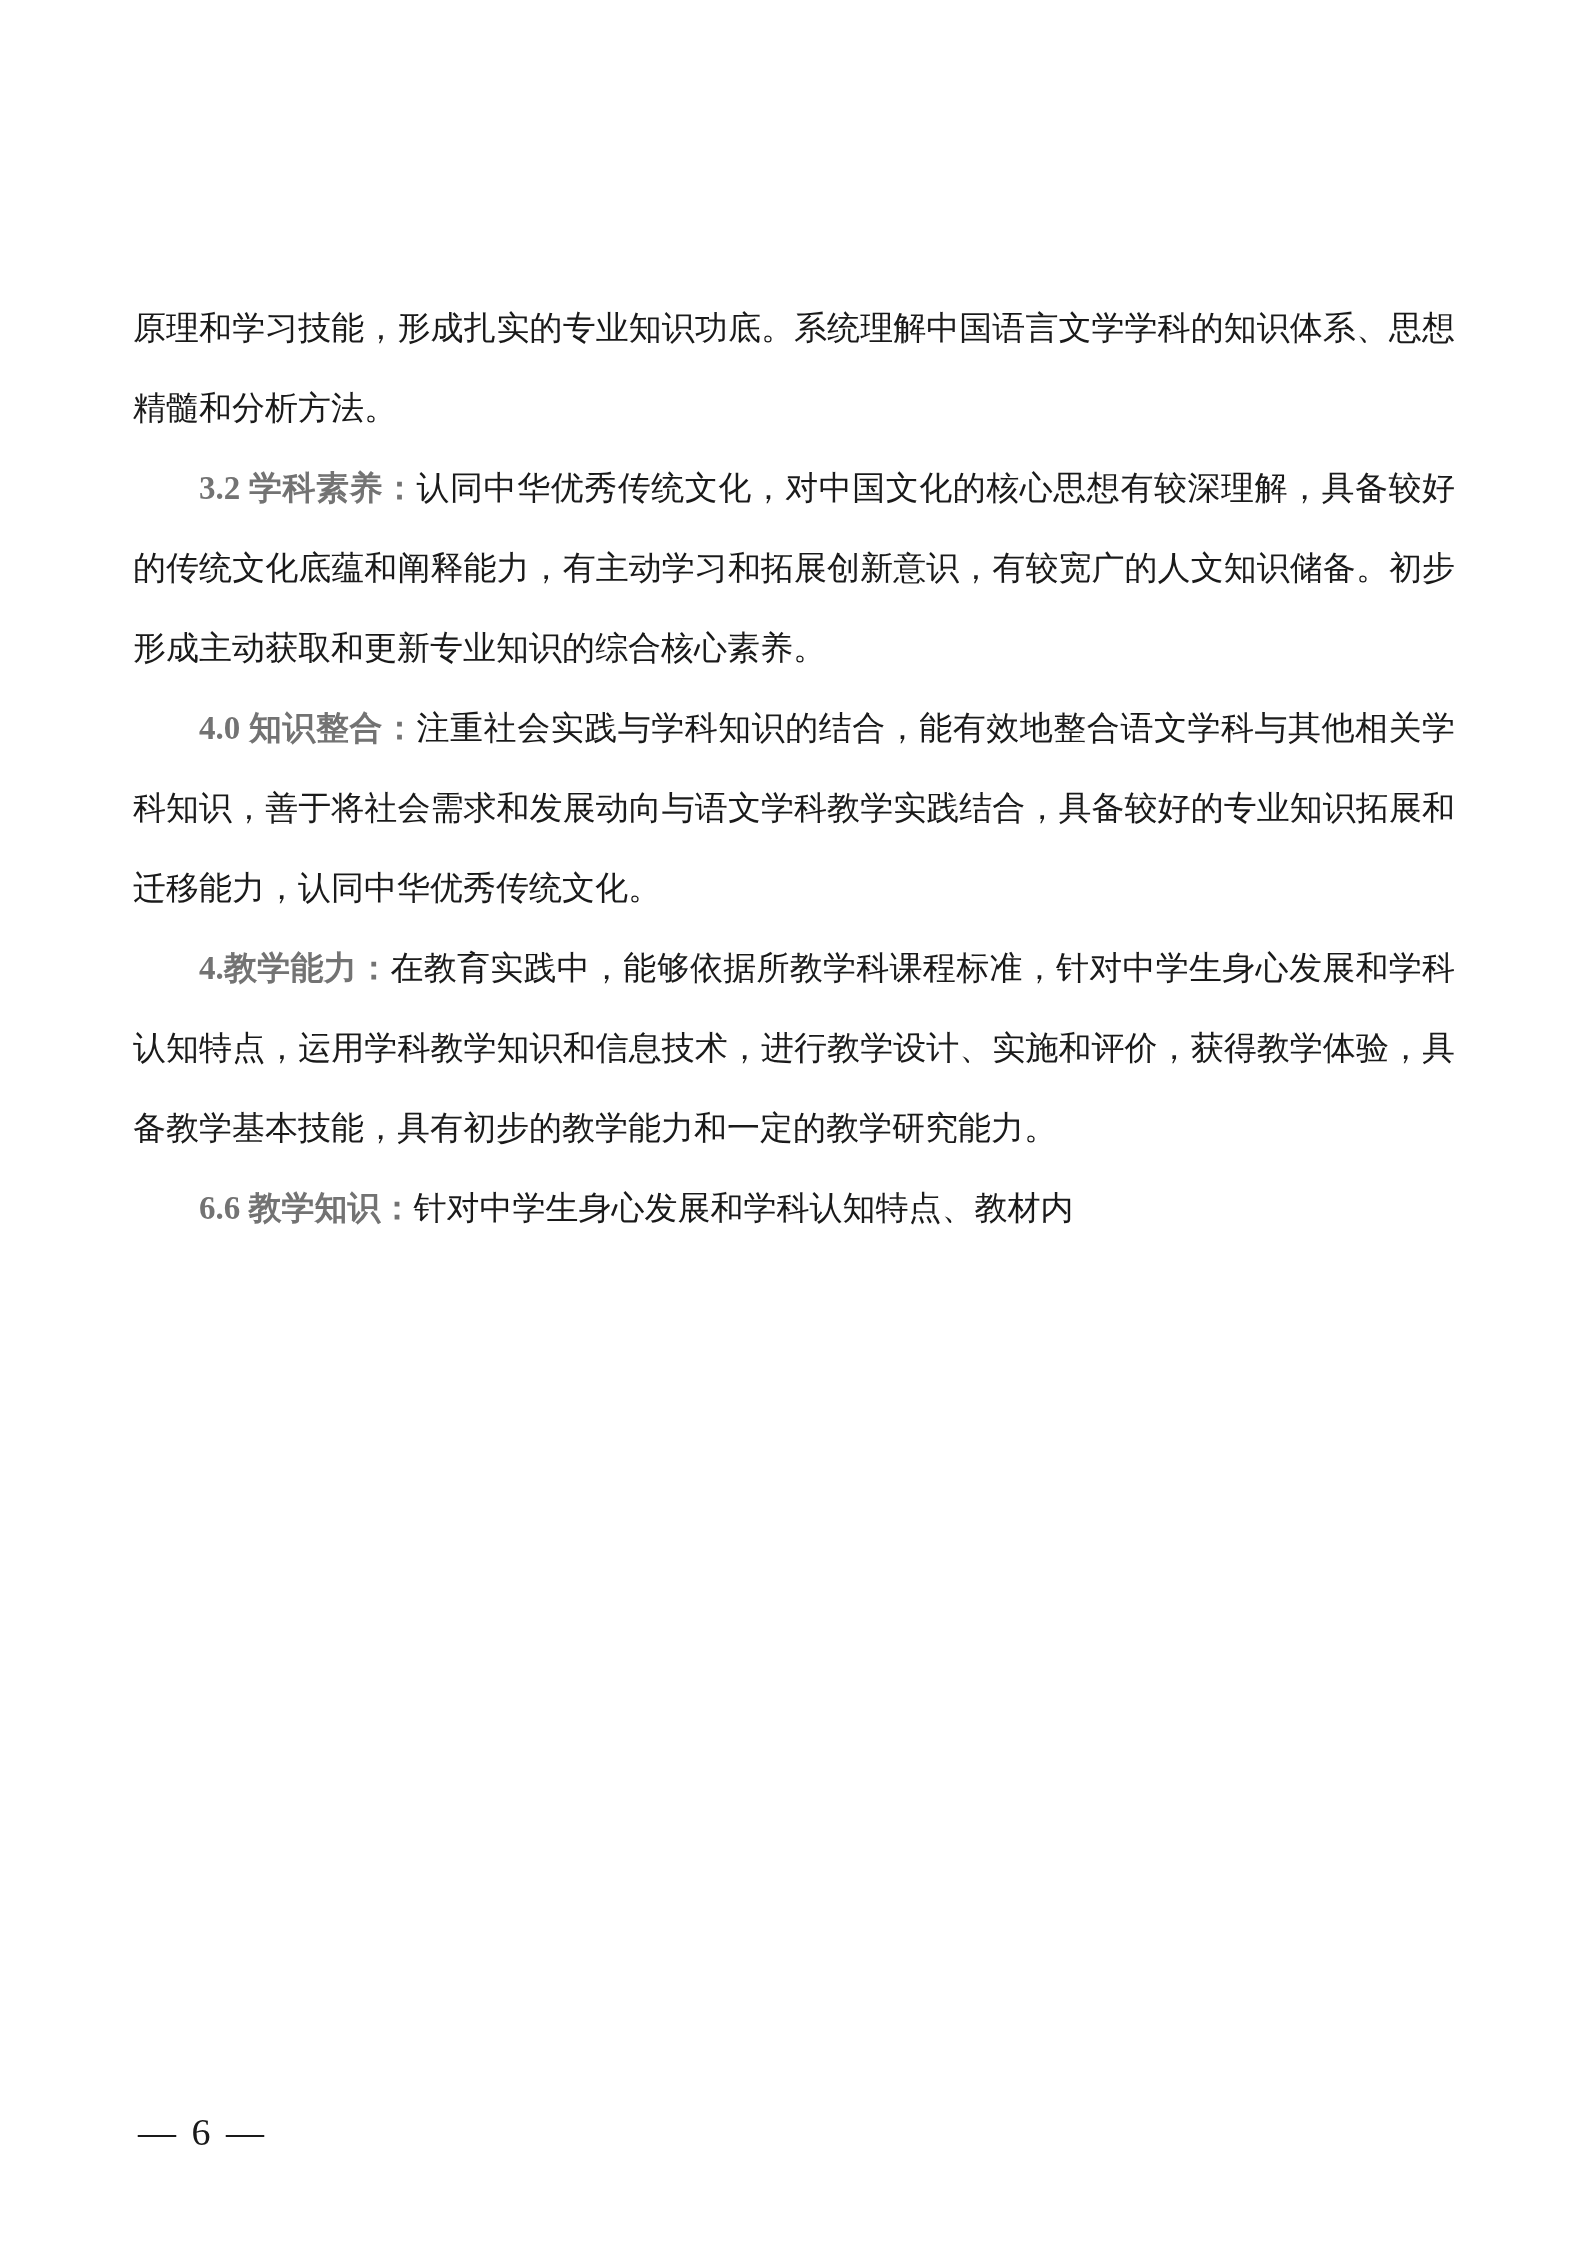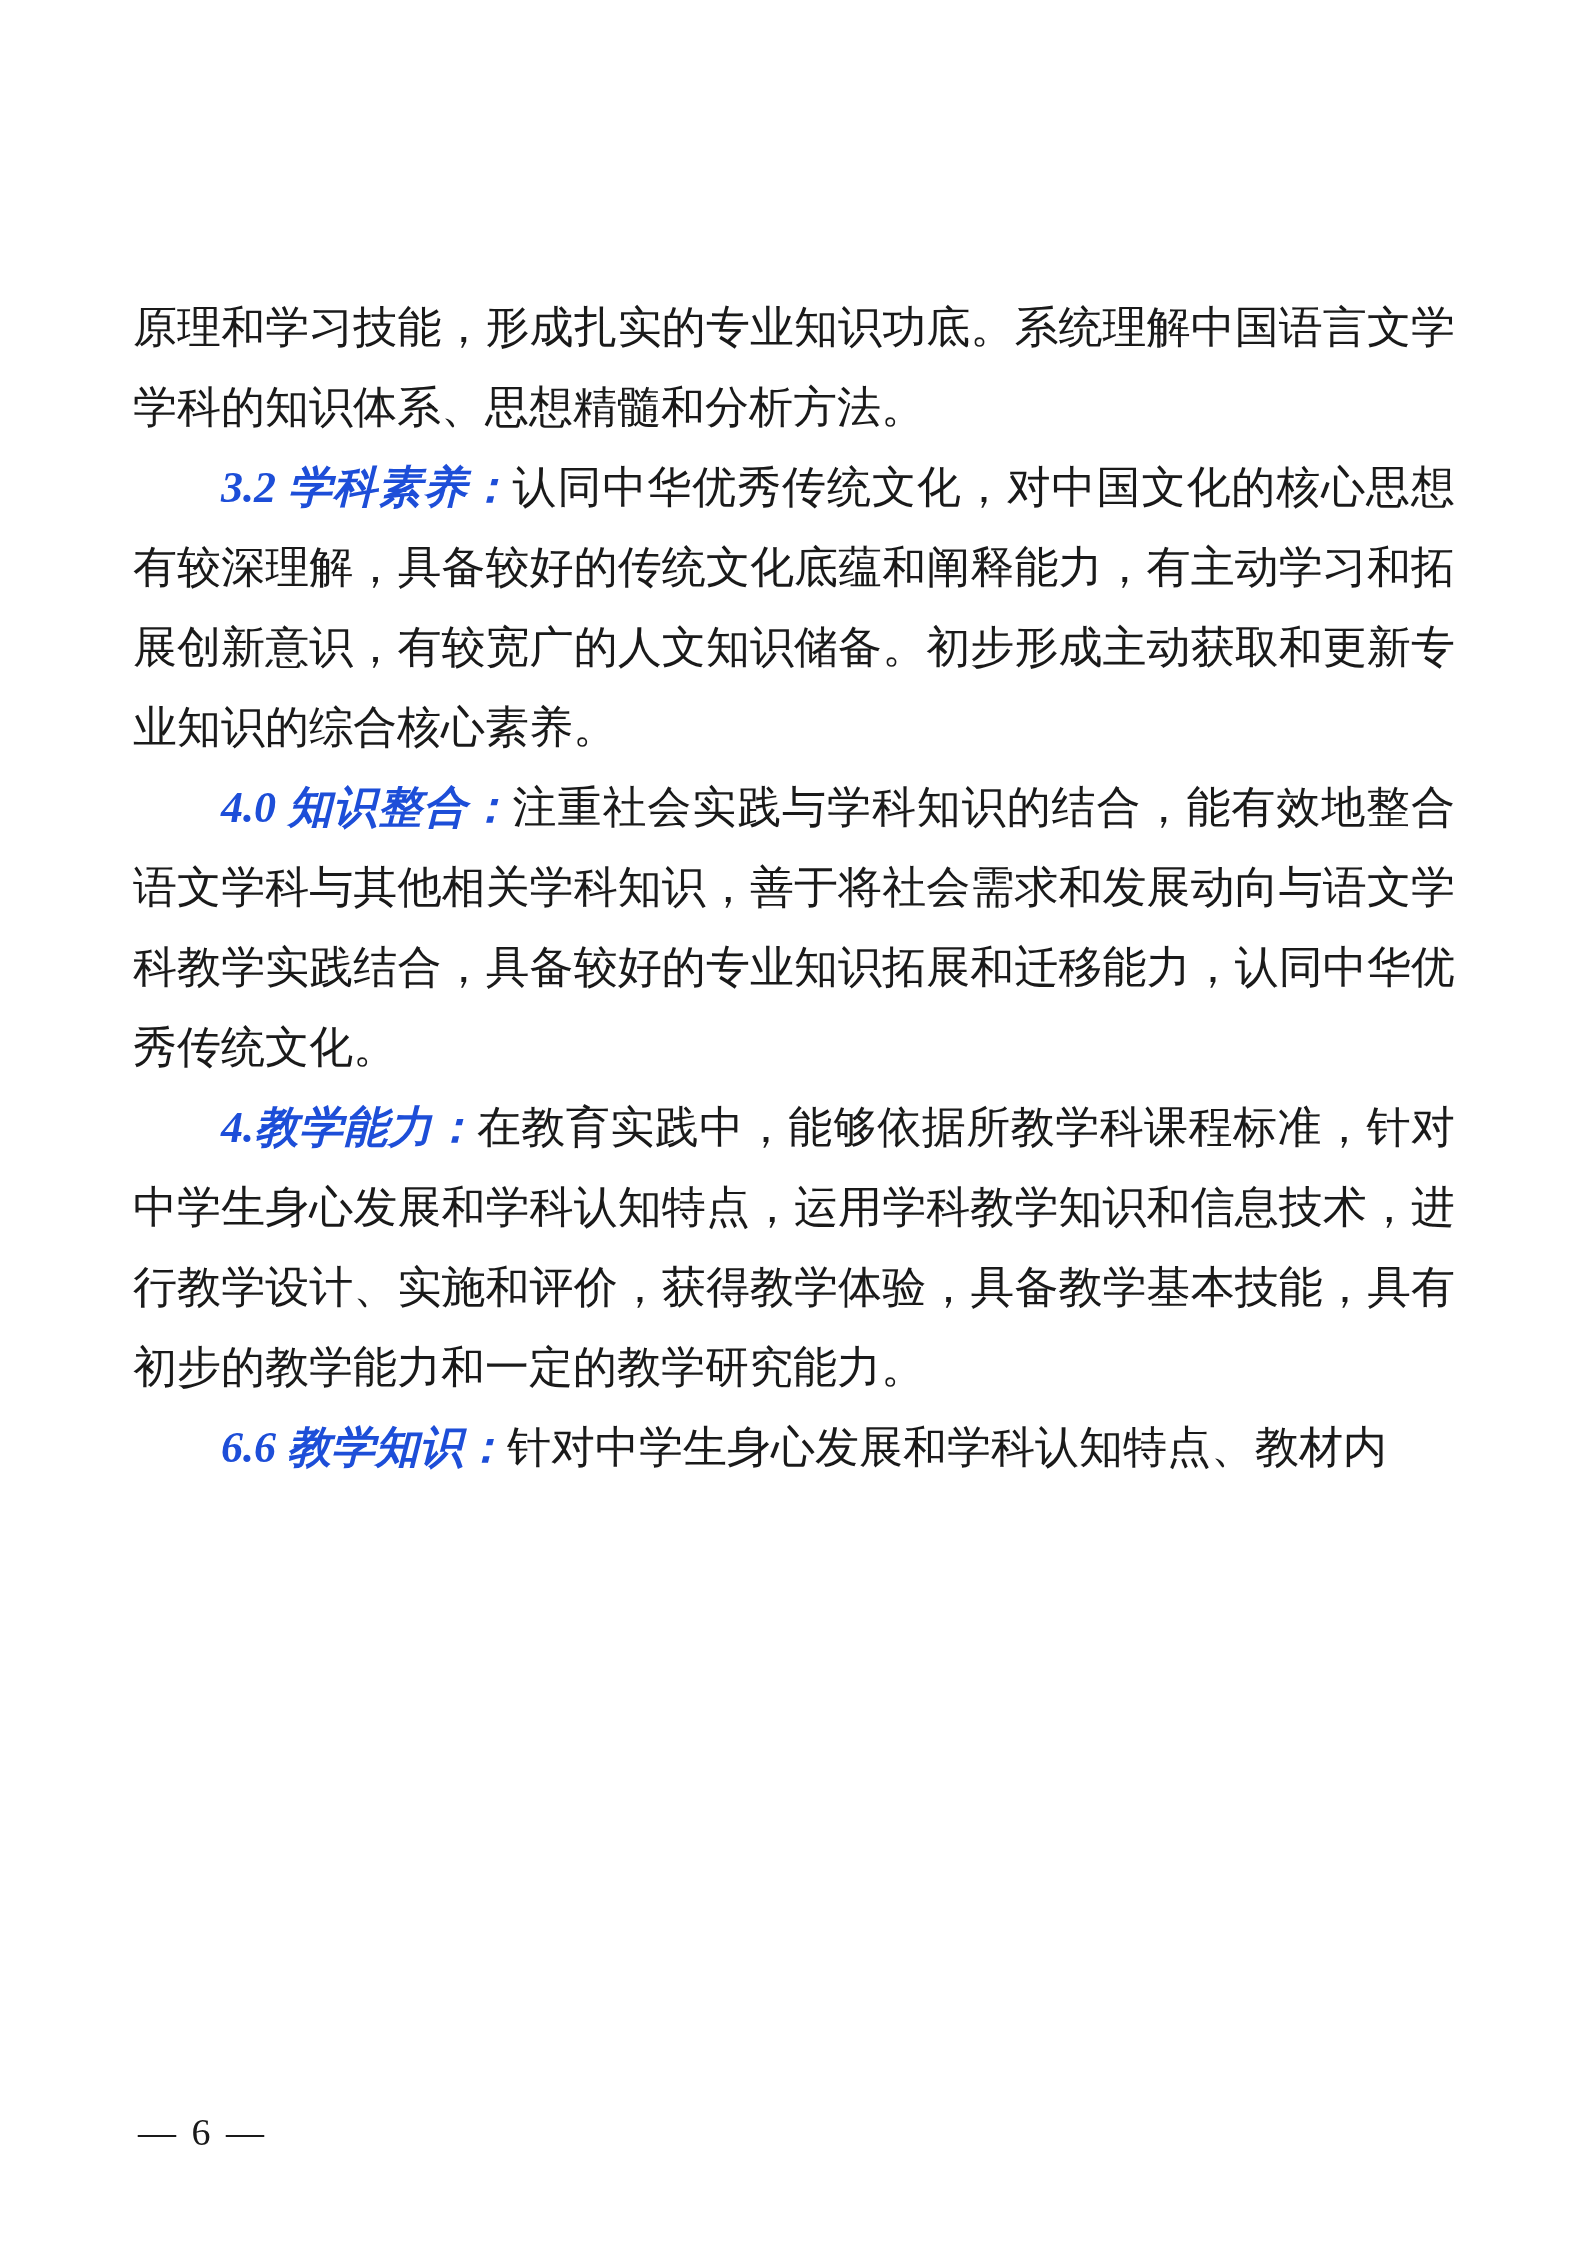--- a/index.html
+++ b/index.html
@@ -18,34 +18,33 @@
   }
   .content {
     position: absolute;
     left: 133px;
     top: 288px;
     width: 1322px;
   }
   p.para {
     margin: 0;
     padding: 0;
-    font-size: 44px;
+    font-size: 33px;
     line-height: 80px;
     text-align: justify;
     text-indent: 2em;
     color: #1a1a1a;
     word-break: break-all;
   }
   p.para.first {
     text-indent: 0;
   }
   .para-label {
     font-weight: bold;
-    color: #1d4ed8;
-    font-style: italic;
+    color: #737373;
   }
   .footer {
     position: absolute;
     left: 138px;
     top: 2108px;
     font-size: 38px;
     line-height: 48px;
     color: #1a1a1a;
     letter-spacing: 3px;
   }

